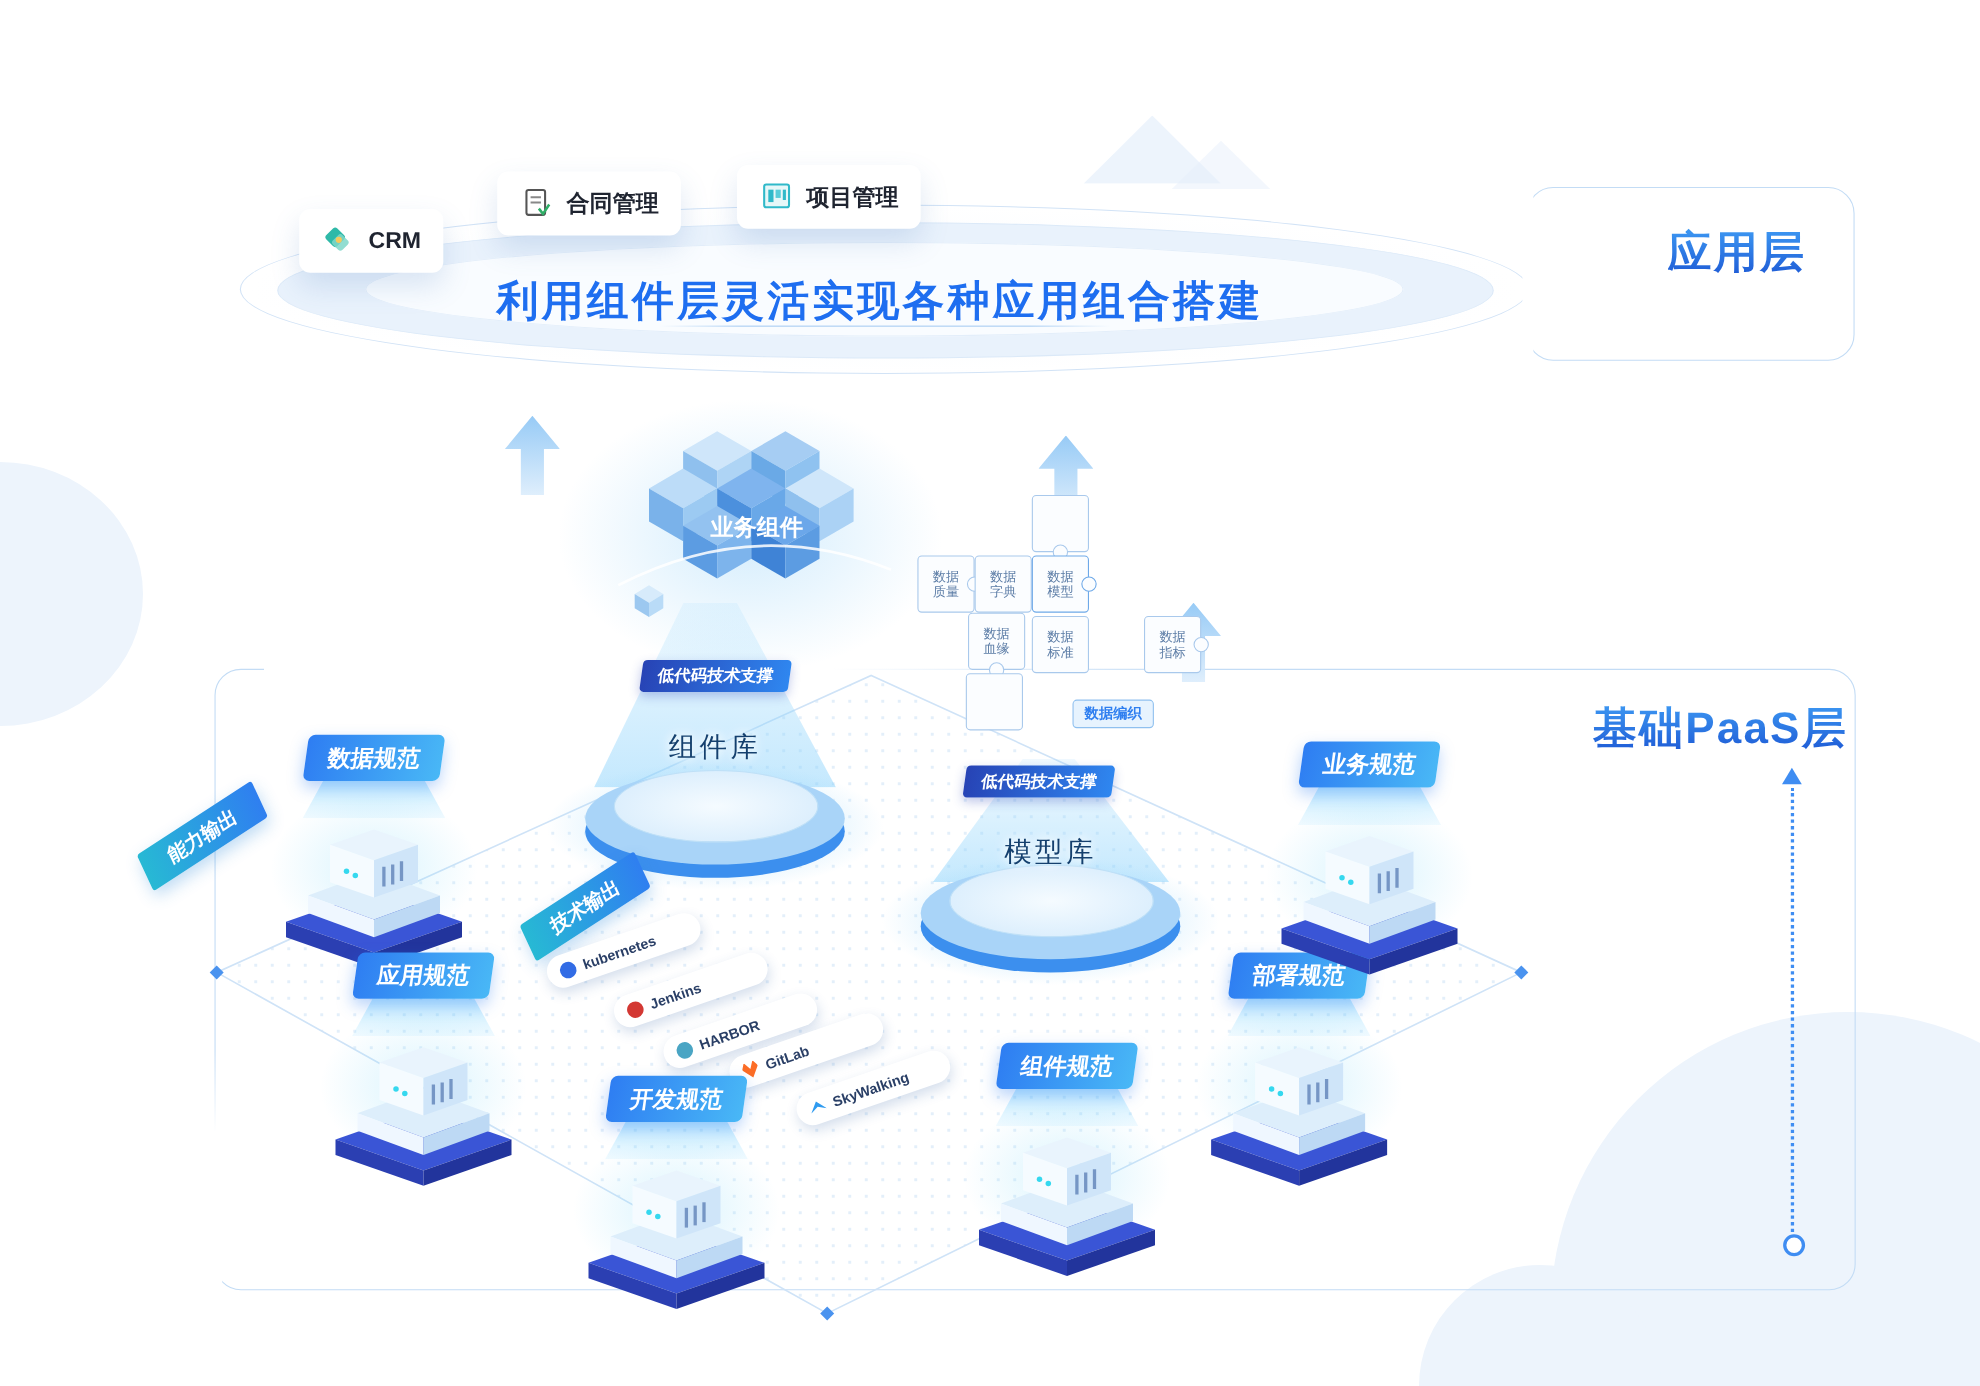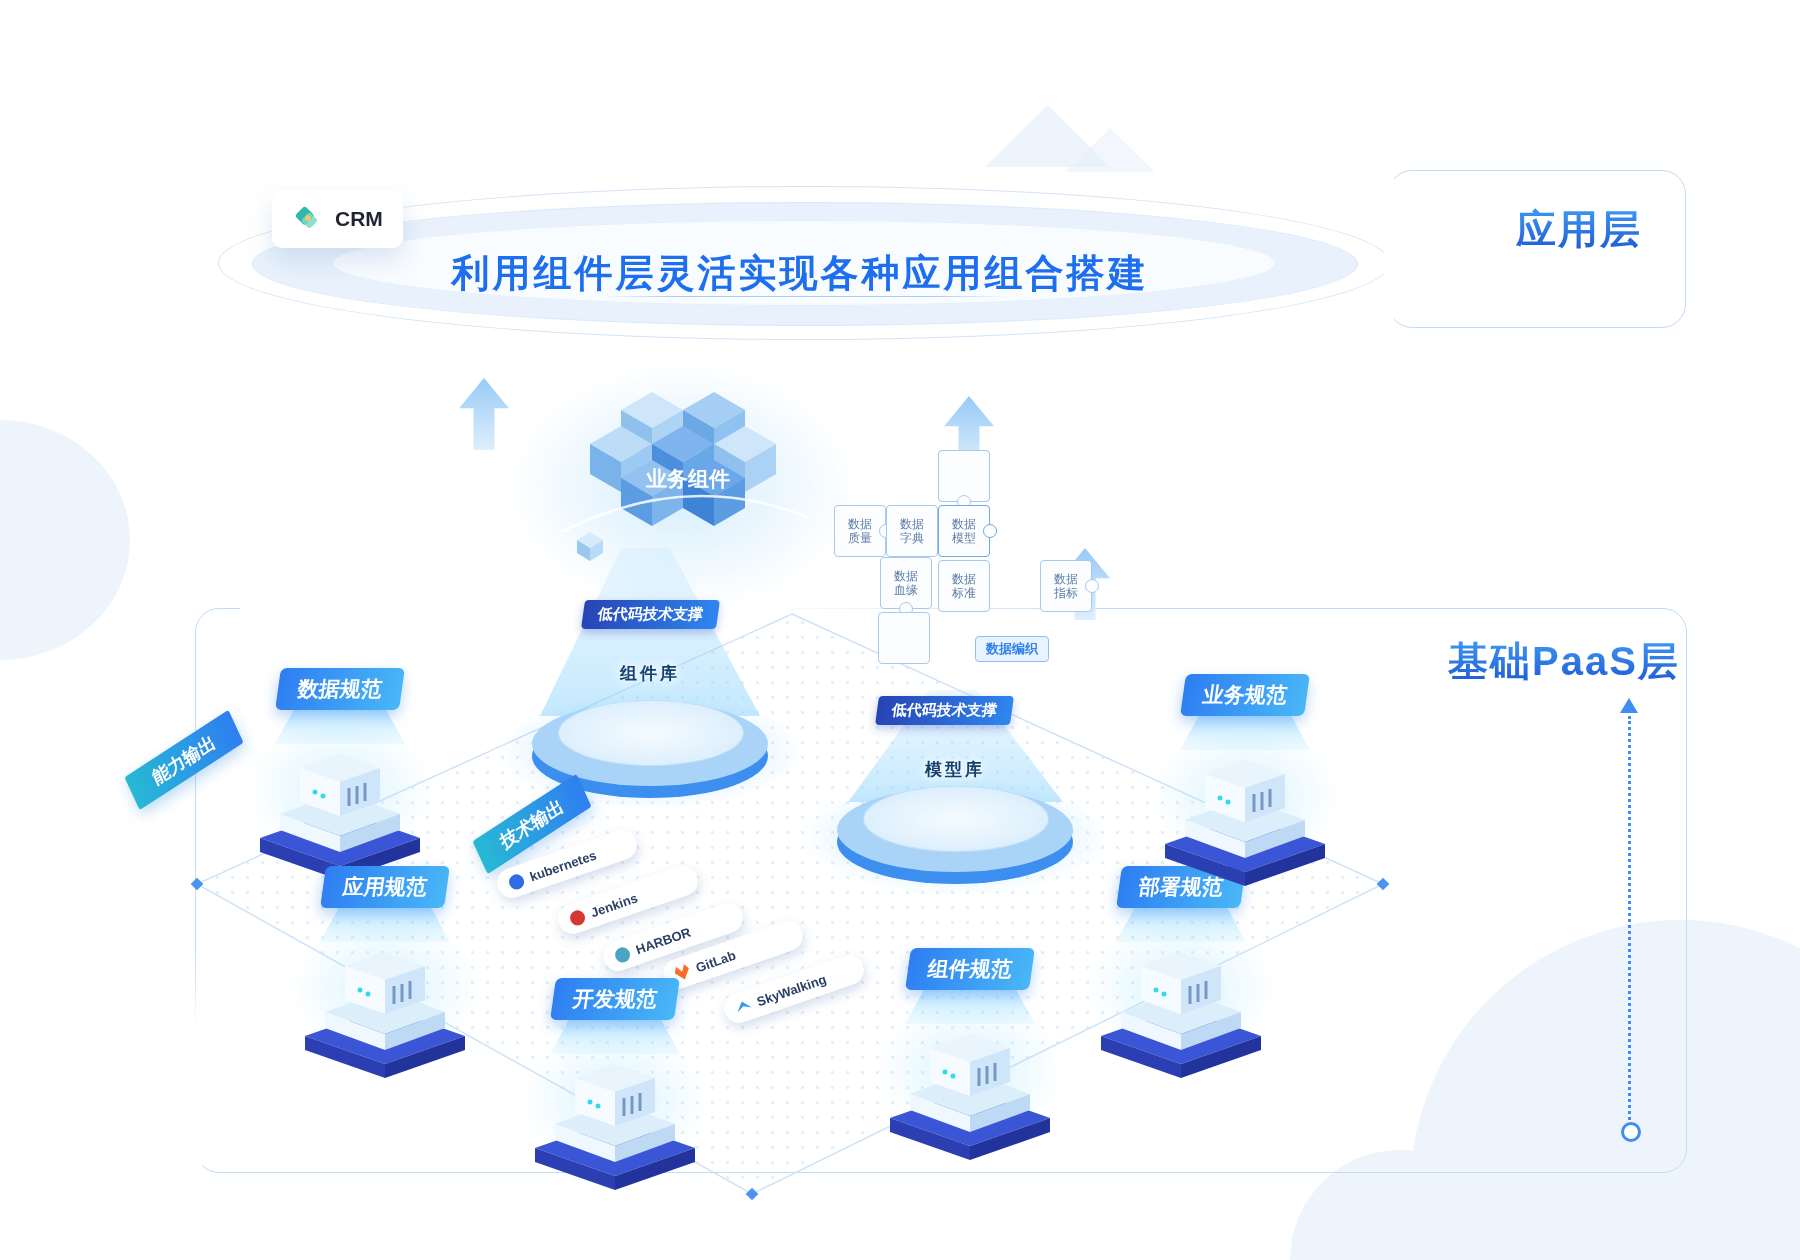--- a/index.html
+++ b/index.html
@@ -41,21 +41,21 @@
   .app-card svg{flex:none;}
 
   
   .cube-glow{position:absolute;left:492px;top:352px;width:380px;height:270px;
       background:radial-gradient(ellipse at center,rgba(160,215,250,.45),transparent 65%);}
 
   
   .cone{position:absolute;background:linear-gradient(180deg,rgba(150,215,252,.14),rgba(138,210,252,.5));}
   .pod-glow{position:absolute;background:radial-gradient(ellipse at center,rgba(125,205,250,.55),transparent 70%);}
   .pod{position:absolute;border-radius:50%;}
-  .pod-label{position:absolute;text-align:center;font-size:17px;font-weight:bold;color:#15406e;
+  .pod-label{position:absolute;text-align:center;font-size:25px;font-weight:normal;color:#15406e;
       letter-spacing:3px;text-shadow:0 0 8px #fff,0 0 14px #fff;}
 
   
   .lowcode-pill{position:absolute;padding:5px 15px;font-size:15px;font-weight:bold;color:#fff;
       background:linear-gradient(95deg,#2743b5,#2f87f0);border-radius:4px;transform:skewX(-8deg);
       box-shadow:0 4px 10px rgba(39,67,181,.3);white-space:nowrap;}
 
   
   .ribbon{position:absolute;padding:6px 26px;font-size:18px;font-weight:bold;color:#fff;
       background:linear-gradient(90deg,#27b9d4,#2f7ff0);transform:rotate(-33deg) skewX(-8deg);
@@ -137,20 +137,38 @@
   <div class="banner-line"></div>
 
   <div class="app-card" style="left:272px;top:190px;">
     <svg width="32" height="32" viewBox="0 0 34 34">
       <rect x="6" y="6" width="15" height="15" rx="3" transform="rotate(45 13.5 13.5)" fill="#2fb9a8"></rect>
       <rect x="12" y="12" width="13" height="13" rx="3" transform="rotate(45 18.5 18.5)" fill="#7fd7c9" opacity="0.85"></rect>
       <circle cx="17" cy="16" r="3" fill="#f6c95d"></circle>
     </svg>
     <span>CRM</span>
   </div>
+  <div class="app-card" style="left:452px;top:156px;">
+    <svg width="32" height="32" viewBox="0 0 34 34">
+      <rect x="7" y="4" width="18" height="24" rx="2" fill="#fff" stroke="#555" stroke-width="2"></rect>
+      <line x1="11" y1="11" x2="21" y2="11" stroke="#888" stroke-width="2"></line>
+      <line x1="11" y1="16" x2="21" y2="16" stroke="#888" stroke-width="2"></line>
+      <path d="M19 22 l4 5 6-9" stroke="#2fae67" stroke-width="2.5" fill="none"></path>
+    </svg>
+    <span>合同管理</span>
+  </div>
+  <div class="app-card" style="left:670px;top:150px;">
+    <svg width="32" height="32" viewBox="0 0 34 34">
+      <rect x="5" y="5" width="24" height="22" rx="2" fill="#e6f7f8" stroke="#2fb9c9" stroke-width="2"></rect>
+      <rect x="9" y="10" width="5" height="12" fill="#2fb9c9"></rect>
+      <rect x="16" y="10" width="5" height="8" fill="#59cdd9"></rect>
+      <rect x="23" y="10" width="3" height="10" fill="#2fb9c9"></rect>
+    </svg>
+    <span>项目管理</span>
+  </div>
 
   <div class="frame" style="left:195px;top:608px;width:1490px;height:563px;"></div>
   <div class="fade" style="left:240px;top:600px;width:860px;height:16px;background:linear-gradient(90deg,#fff 60%,rgba(255,255,255,0));"></div>
   <div class="fade" style="left:188px;top:955px;width:14px;height:212px;background:linear-gradient(180deg,rgba(255,255,255,0),#fff 35%);"></div>
   <div class="floor-dots"></div>
   <svg class="abs" style="left:0;top:0;" width="1800" height="1260">
     <polygon points="792,614 1383,884 752,1194 197,884" fill="none" stroke="#cfe3f7" stroke-width="1.5"></polygon>
     <rect x="192.5" y="879.5" width="9" height="9" transform="rotate(45 197 884)" fill="#4a93ef"></rect>
     <rect x="1378.5" y="879.5" width="9" height="9" transform="rotate(45 1383 884)" fill="#4a93ef"></rect>
     <rect x="747.5" y="1189.5" width="9" height="9" transform="rotate(45 752 1194)" fill="#4a93ef"></rect>

